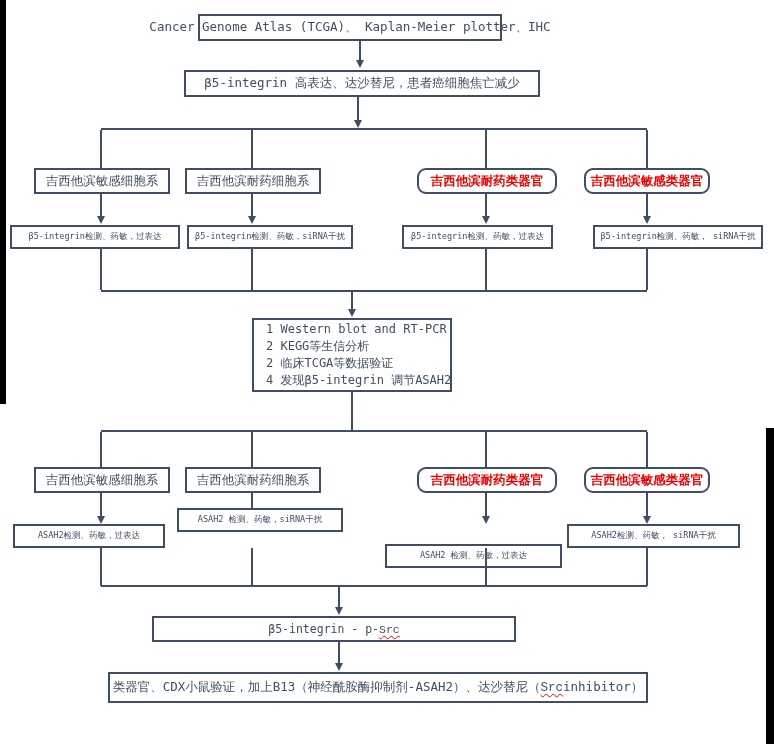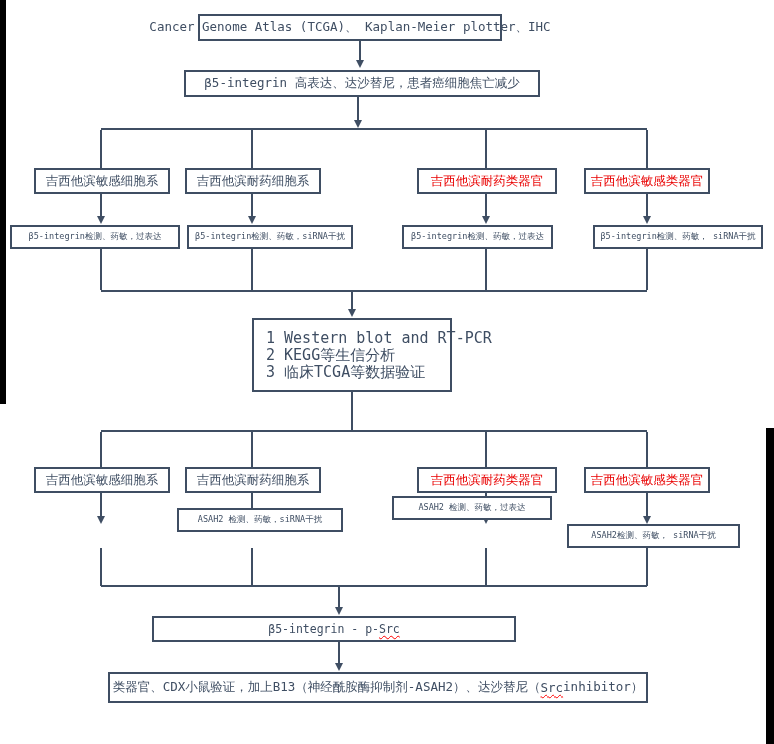--- a/index.html
+++ b/index.html
@@ -5,25 +5,25 @@
   html,body{margin:0;padding:0;background:#ffffff;}
   #canvas{position:relative;width:774px;height:744px;background:#ffffff;overflow:hidden;
           font-family:"DejaVu Sans Mono","Liberation Mono",monospace;color:#3f4e63;}
   .node{position:absolute;border:2px solid #3f4e63;background:#ffffff;box-sizing:border-box;
         display:flex;align-items:center;justify-content:center;text-align:center;white-space:nowrap;}
   .vline{position:absolute;width:2px;background:#3f4e63;}
   .hline{position:absolute;height:2px;background:#3f4e63;}
   .ahead{position:absolute;width:0;height:0;border-left:4px solid transparent;
          border-right:4px solid transparent;border-top:8px solid #3f4e63;}
   .bar{position:absolute;background:#000000;}
-  .red{color:#e90000;font-weight:normal;}
+  .red{color:#e90000;font-weight:bold;border-radius:9px;}
   .fs12{font-size:12.5px;}
   .small{font-size:8.5px;}
   .wavy{text-decoration-line:underline;text-decoration-style:wavy;text-decoration-color:#ff0000;
-        text-decoration-thickness:1px;text-underline-offset:2px;}
+        text-decoration-thickness:1px;text-underline-offset:2px;font-family:Liberation Mono, monospace;}
   
   #bar-left{left:0;top:0;width:6px;height:404px;}
   #bar-right{left:766px;top:428px;width:8px;height:316px;}
   
   #box-tcga{left:176px;top:14px;width:304px;height:27px;margin-left:22px;}
   #al1{left:359px;top:41px;height:20px;} #ah1{left:356px;top:60px;}
   #box-finding{left:184px;top:70px;width:356px;height:27px;}
   #al2{left:357px;top:97px;height:24px;} #ah2{left:354px;top:120px;}
   
   #hl1{left:101px;top:128px;width:546px;}
@@ -41,36 +41,36 @@
   #s1s2{left:187px;top:225px;width:166px;height:24px;}
   #s1s3{left:402px;top:225px;width:151px;height:24px;}
   #s1s4{left:593px;top:225px;width:170px;height:24px;}
   #s1w1{left:100px;top:249px;height:41px;} #s1w2{left:251px;top:249px;height:41px;}
   #s1w3{left:485px;top:249px;height:41px;} #s1w4{left:646px;top:249px;height:41px;}
   #hl2{left:101px;top:290px;width:546px;}
   #al3{left:351px;top:292px;height:18px;} #ah3{left:348px;top:309px;}
   
   #box-analysis{left:252px;top:318px;width:200px;height:74px;flex-direction:column;
                 align-items:flex-start;justify-content:center;text-align:left;
-                padding-left:12px;font-size:15px;line-height:17px;}
+                padding-left:12px;font-size:12px;line-height:17px;}
   #al4{left:351px;top:392px;height:38px;}
   
   #hl3{left:101px;top:430px;width:546px;}
   #s2v1{left:100px;top:432px;height:35px;} #s2v2{left:251px;top:432px;height:35px;}
   #s2v3{left:485px;top:432px;height:35px;} #s2v4{left:646px;top:432px;height:35px;}
   #s2b1{left:34px;top:467px;width:136px;height:26px;}
   #s2b2{left:185px;top:467px;width:136px;height:26px;}
   #s2b3{left:417px;top:467px;width:140px;height:26px;}
   #s2b4{left:584px;top:467px;width:126px;height:26px;}
   #s2a1{left:100px;top:493px;height:23px;} #s2a2{left:251px;top:493px;height:23px;}
   #s2a3{left:485px;top:493px;height:23px;} #s2a4{left:646px;top:493px;height:23px;}
   #s2h1{left:97px;top:516px;} #s2h2{left:248px;top:516px;} #s2h3{left:482px;top:516px;} #s2h4{left:643px;top:516px;}
   #s2s1{left:13px;top:524px;width:152px;height:24px;}
   #s2s2{left:177px;top:508px;width:166px;height:24px;}
-  #s2s3{left:385px;top:496px;width:160px;height:24px;margin-left:7px;}
+  #s2s3{left:385px;top:544px;width:177px;height:24px;}
   #s2s4{left:567px;top:524px;width:173px;height:24px;text-align:center;}
   #s2w1{left:100px;top:548px;height:38px;} #s2w2{left:251px;top:548px;height:38px;}
   #s2w3{left:485px;top:548px;height:38px;} #s2w4{left:646px;top:548px;height:38px;}
   #hl4{left:101px;top:585px;width:546px;}
   #al5{left:338px;top:587px;height:21px;} #ah5{left:335px;top:607px;}
   
   #box-pathway{left:152px;top:616px;width:364px;height:26px;font-size:11.5px;}
   #al6{left:338px;top:642px;height:22px;} #ah6{left:335px;top:663px;}
   #box-validation{left:108px;top:672px;width:540px;height:31px;font-size:12.5px;}
 </style>
@@ -118,21 +118,22 @@
   <div class="vline" id="s1w2"></div>
   <div class="vline" id="s1w3"></div>
   <div class="vline" id="s1w4"></div>
   <div class="hline" id="hl2"></div>
   <div class="vline" id="al3"></div>
   <div class="ahead" id="ah3"></div>
 
   <div class="node" id="box-analysis">
     <div>1 Western blot and RT-PCR</div>
     <div>2 KEGG等生信分析</div>
-    <div>3 临床TCGA等数据验证</div>
+    <div>2 临床TCGA等数据验证</div>
+    <div>4 发现β5-integrin 调节ASAH2</div>
   </div>
   <div class="vline" id="al4"></div>
 
   <div class="hline" id="hl3"></div>
   <div class="vline" id="s2v1"></div>
   <div class="vline" id="s2v2"></div>
   <div class="vline" id="s2v3"></div>
   <div class="vline" id="s2v4"></div>
 
   <div class="node fs12" id="s2b1">吉西他滨敏感细胞系</div>
@@ -142,20 +143,21 @@
 
   <div class="vline" id="s2a1"></div>
   <div class="vline" id="s2a2"></div>
   <div class="vline" id="s2a3"></div>
   <div class="vline" id="s2a4"></div>
   <div class="ahead" id="s2h1"></div>
   <div class="ahead" id="s2h2"></div>
   <div class="ahead" id="s2h3"></div>
   <div class="ahead" id="s2h4"></div>
 
+  <div class="node small" id="s2s1">ASAH2检测、药敏，过表达</div>
   <div class="node small" id="s2s2">ASAH2 检测、药敏，siRNA干扰</div>
   <div class="node small" id="s2s3">ASAH2 检测、药敏，过表达</div>
   <div class="node small" id="s2s4">ASAH2检测、药敏， siRNA干扰</div>
 
   <div class="vline" id="s2w1"></div>
   <div class="vline" id="s2w2"></div>
   <div class="vline" id="s2w3"></div>
   <div class="vline" id="s2w4"></div>
   <div class="hline" id="hl4"></div>
   <div class="vline" id="al5"></div>

